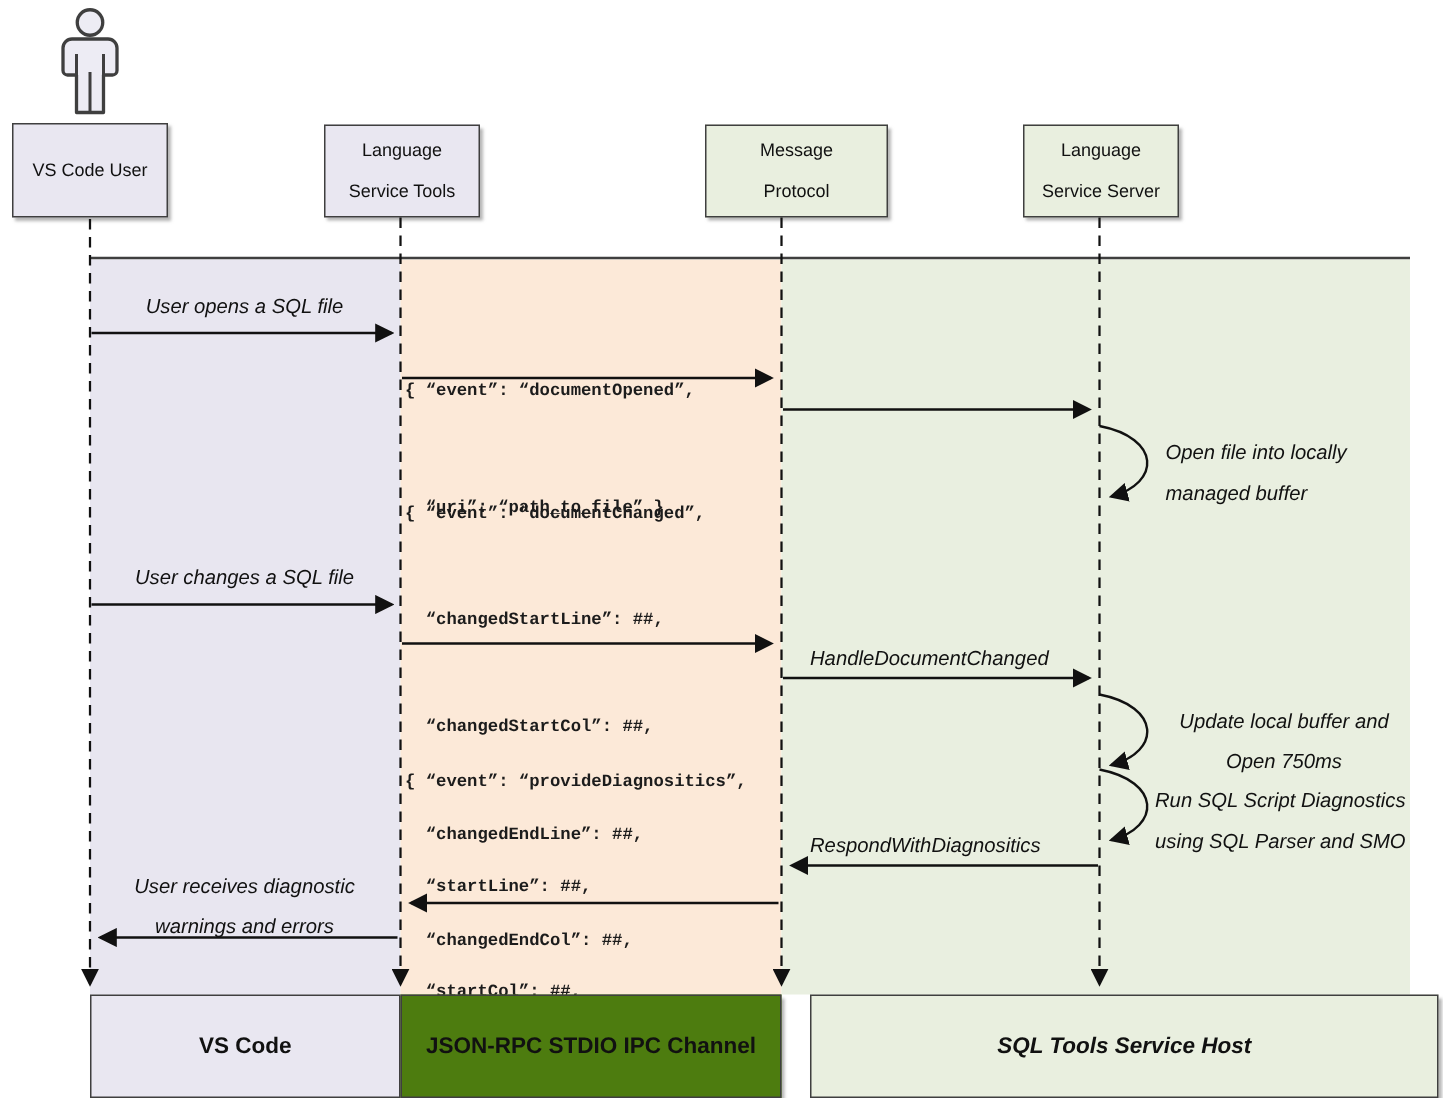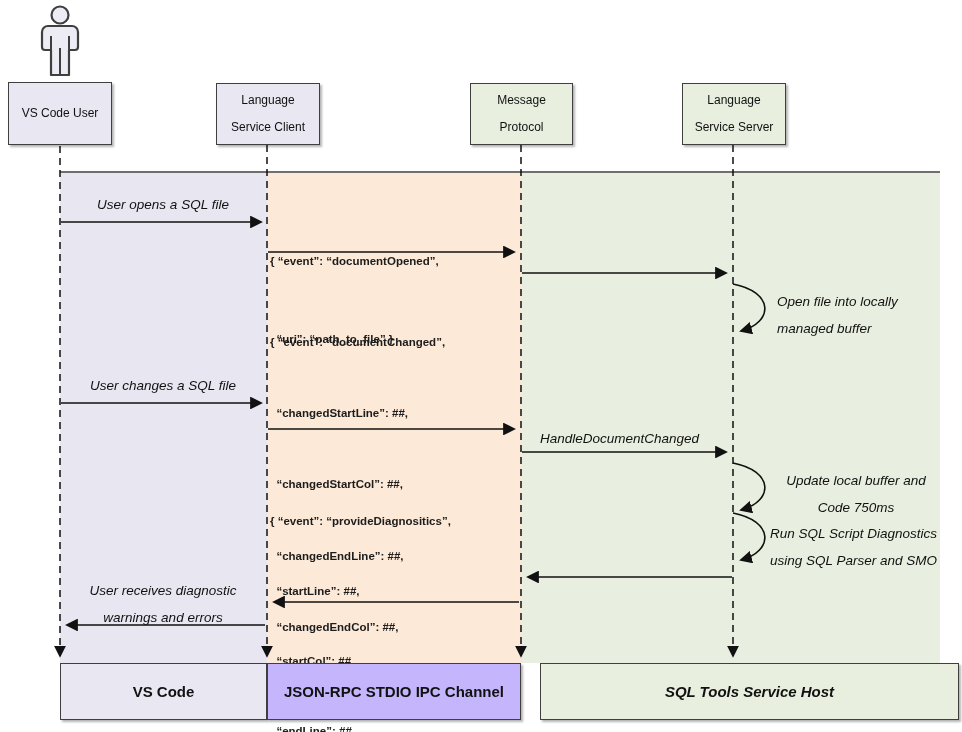--- a/index.html
+++ b/index.html
@@ -10,38 +10,38 @@
   .abs{position:absolute;}
   
   .hbox{
     position:absolute;box-sizing:border-box;border:1.5px solid #3f3f3f;
     display:flex;flex-direction:column;justify-content:center;align-items:center;
     font-size:12px;line-height:27px;text-align:center;
     box-shadow:2px 2px 2px rgba(120,120,120,.55);
   }
   .fill-lav{background:#e9e7f1;}
   .fill-grn{background:#e9efdf;}
-  .fill-pch{background:#c4b5fd;}
+  .fill-pch{background:#4d7c0f;}
   
   .lane{position:absolute;top:173px;height:490px;}
   
   .fbox{
-    position:absolute;top:663px;height:57px;box-sizing:border-box;border:1.5px solid #3f3f3f;
+    position:absolute;top:663px;height:69px;box-sizing:border-box;border:1.5px solid #3f3f3f;
     display:flex;align-items:center;justify-content:center;
     font-size:15px;font-weight:bold;
     box-shadow:2px 2px 2px rgba(120,120,120,.55);
   }
   svg.overlay{position:absolute;left:0;top:0;pointer-events:none;}
   
   .mlabel{
     position:absolute;font-style:italic;font-size:13.5px;line-height:27px;white-space:nowrap;
   }
   .center-self{transform:translate(-50%,-50%);text-align:center;}
   .payload{
-    position:absolute;font-family:Liberation Sans, sans-serif;
+    position:absolute;font-family:Liberation Mono, monospace;
     font-size:11.5px;font-weight:bold;white-space:pre;color:#1c1c1c;
   }
   .payload div{height:auto;}
 </style>
 </head>
 <body>
 
 <div class="canvas">
 
   <div class="lane" style="left:60px;width:207px;background:#e8e6f0;"></div>
@@ -54,23 +54,23 @@
       <path d="M18,22 a6,6 0 0 0 -6,6 v15 a3,3 0 0 0 3,3 h6 v25 h18 v-25 h6 a3,3 0 0 0 3,-3 v-15 a6,6 0 0 0 -6,-6 z"></path>
       <path d="M21,32 V46 M39,32 V46 M30,44 V71" fill="none" stroke-width="2"></path>
     </g>
   </svg>
 
   <div class="hbox fill-lav" style="left:8px;top:82px;width:104px;height:63px;">
     <div>VS Code User</div>
   </div>
   <div class="hbox fill-lav" style="left:216px;top:83px;width:104px;height:62px;">
     <div>Language</div>
-    <div>Service Client</div>
+    <div>Service Tools</div>
   </div>
-  <div class="hbox fill-grn" style="left:470px;top:83px;width:103px;height:62px;">
+  <div class="hbox fill-grn" style="left:470px;top:83px;width:122px;height:62px;">
     <div>Message</div>
     <div>Protocol</div>
   </div>
   <div class="hbox fill-grn" style="left:682px;top:83px;width:104px;height:62px;">
     <div>Language</div>
     <div>Service Server</div>
   </div>
 
   <svg class="overlay" width="962" height="732" viewBox="0 0 962 732">
     <defs>
@@ -115,28 +115,29 @@
     <div>Open file into locally</div>
     <div>managed buffer</div>
   </div>
 
   <div class="mlabel" style="left:540px;top:425px;">HandleDocumentChanged</div>
 
   <div class="mlabel center-self" style="left:163px;top:385px;">User changes a SQL file</div>
 
   <div class="mlabel" style="left:770px;top:467px;width:172px;text-align:center;">
     <div>Update local buffer and</div>
-    <div>Code 750ms</div>
+    <div>Open 750ms</div>
   </div>
 
   <div class="mlabel" style="left:770px;top:520px;width:172px;text-align:left;">
     <div>Run SQL Script Diagnostics</div>
     <div>using SQL Parser and SMO</div>
   </div>
 
+  <div class="mlabel" style="left:540px;top:550px;">RespondWithDiagnositics</div>
 
   <div class="mlabel center-self" style="left:163px;top:604px;">
     <div>User receives diagnostic</div>
     <div>warnings and errors</div>
   </div>
 
   <div class="payload" style="left:270px;top:196px;line-height:26px;">
     <div>{ “event”: “documentOpened”,</div>
     <div>  “uri”: “path_to_file” }</div>
   </div>

